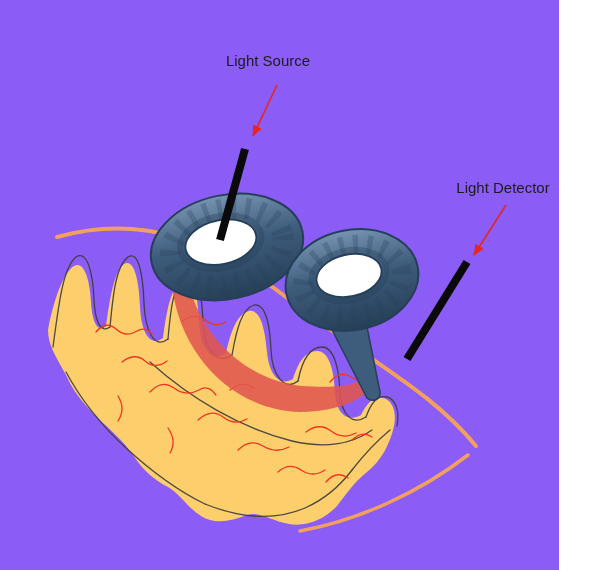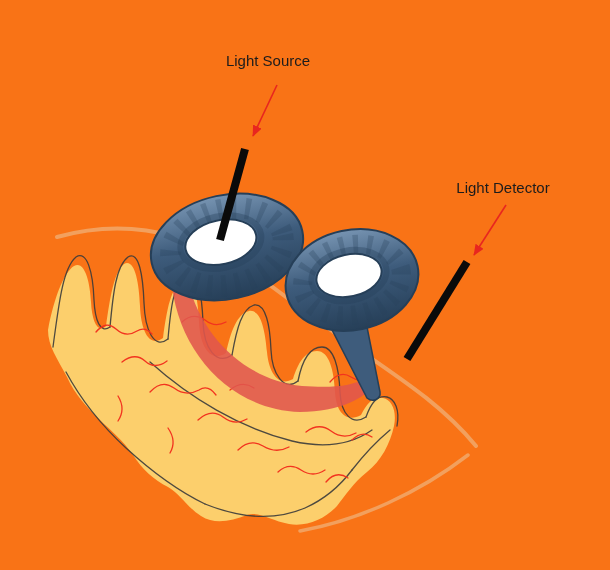--- a/index.html
+++ b/index.html
@@ -1,16 +1,16 @@
 <!DOCTYPE html>
 <html><head>
 <meta charset="utf-8">
 <style>
   html,body{margin:0;padding:0;background:#ffffff;}
-  .stage{position:relative;width:610px;height:570px;background:#f97316;overflow:hidden;
+  .stage{position:relative;width:559px;height:570px;background:#8b5cf6;overflow:hidden;
          font-family:"Liberation Sans", sans-serif;}
   svg{display:block;}
   .label{font-family:"Liberation Sans", sans-serif;font-size:15px;}
 </style>
 </head>
 <body>
 
 <div class="stage">
   <svg width="610" height="570" viewBox="0 0 610 570" xmlns="http://www.w3.org/2000/svg">
 

